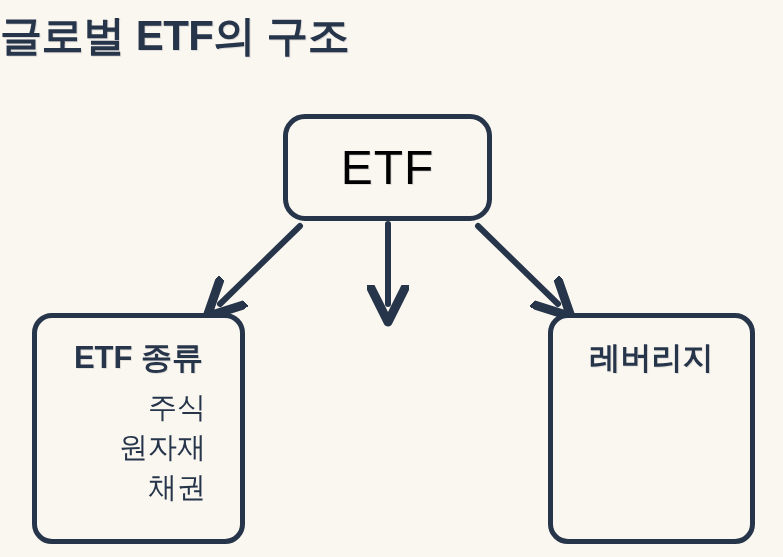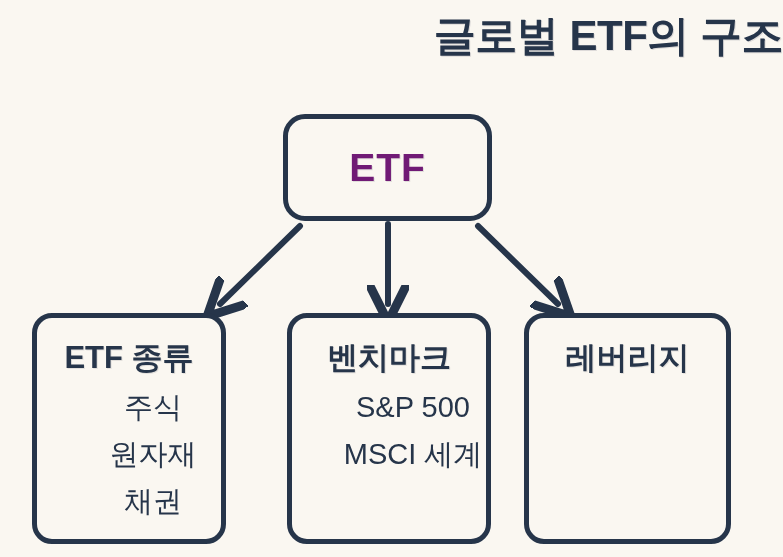--- a/index.html
+++ b/index.html
@@ -19,21 +19,21 @@
   #canvas {
     position: relative;
     width: 783px;
     height: 557px;
   }
   .diagram-title {
     position: absolute;
     left: 0;
     top: 8px;
     width: 783px;
-    text-align: right;
+    text-align: left;
     font-size: 42px;
     font-weight: bold;
     letter-spacing: -0.5px;
     color: #26354a;
     text-shadow: 1px 1px 0 rgba(120,120,130,0.22);
     white-space: nowrap;
   }
   svg.connectors {
     position: absolute;
     left: 0;
@@ -54,50 +54,50 @@
   }
   .node-root {
     left: 283px;
     top: 114px;
     width: 209px;
     height: 107px;
     justify-content: center;
     border-radius: 22px;
   }
   .root-label {
-    font-size: 39px;
-    font-weight: bold;
+    font-size: 48px;
+    font-weight: normal;
     letter-spacing: 1px;
-    color: #701a75;
+    color: #000000;
     text-shadow: 1px 1px 0 rgba(120,120,130,0.20);
   }
   .node-child {
     top: 313px;
     height: 231px;
     justify-content: flex-start;
     padding-top: 22px;
   }
-  .child-1 { left: 32px; width: 194px; }
+  .child-1 { left: 32px; width: 213px; }
   .child-2 { left: 287px; width: 204px; }
-  .child-3 { left: 524px; width: 207px; }
+  .child-3 { left: 548px; width: 207px; }
 
   .child-header {
     font-size: 31px;
     font-weight: bold;
     line-height: 1.15;
     color: #26354a;
     text-shadow: 1px 1px 0 rgba(120,120,130,0.18);
     margin-bottom: 12px;
     white-space: nowrap;
   }
   .child-items {
     display: flex;
     flex-direction: column;
-    align-items: center;
-    gap: 9px;
+    align-items: flex-end;
+    gap: 2px;
     margin-left: 48px;
   }
   .child-item {
     font-size: 29px;
     font-weight: normal;
     line-height: 1.32;
     color: #26354a;
     white-space: nowrap;
   }
 </style>
@@ -128,25 +128,18 @@
 
   <div class="node node-child child-1">
     <div class="child-header">ETF 종류</div>
     <div class="child-items">
       <div class="child-item">주식</div>
       <div class="child-item">원자재</div>
       <div class="child-item">채권</div>
     </div>
   </div>
 
-  <div class="node node-child child-2">
-    <div class="child-header">벤치마크</div>
-    <div class="child-items">
-      <div class="child-item">S&amp;P 500</div>
-      <div class="child-item">MSCI 세계</div>
-    </div>
-  </div>
 
   <div class="node node-child child-3">
     <div class="child-header">레버리지</div>
   </div>
 
 </div>
 
 </body></html>

